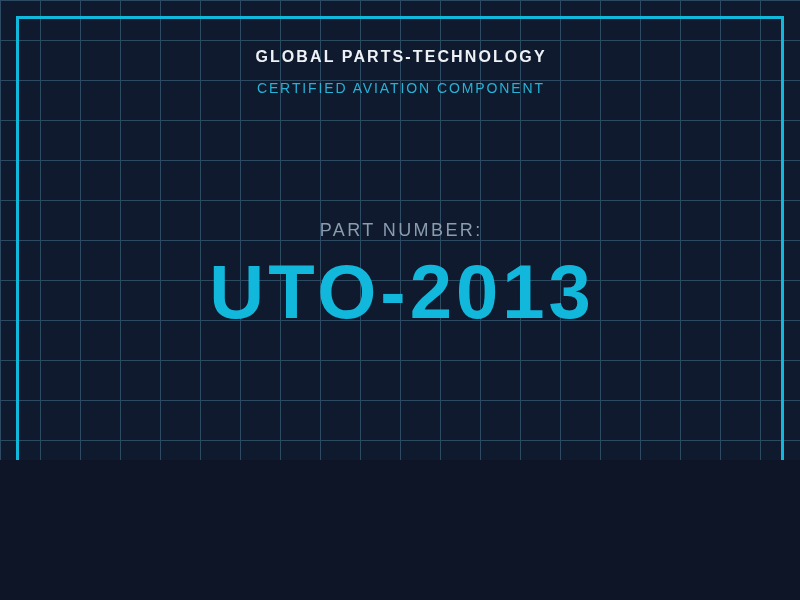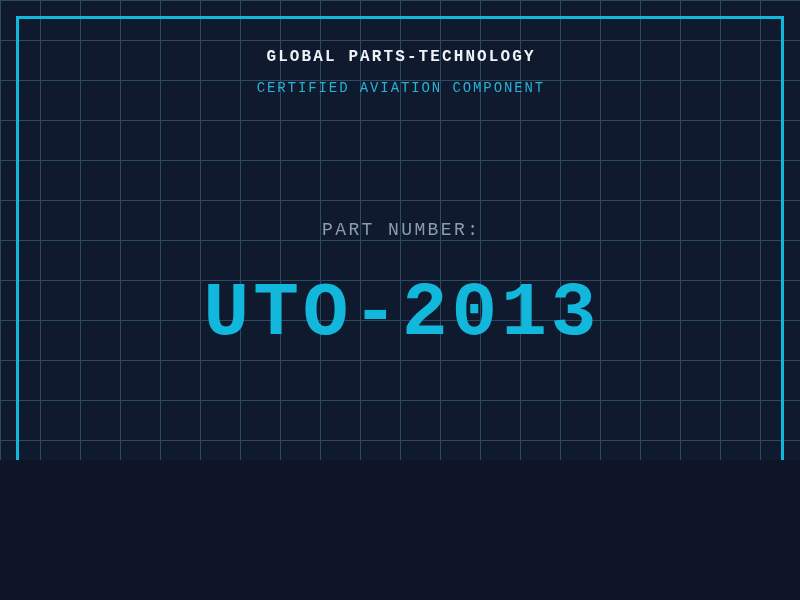--- a/index.html
+++ b/index.html
@@ -13,21 +13,21 @@
     position: relative;
     width: 800px;
     height: 460px;
     overflow: hidden;
     background-color: #101a2e;
     background-image:
       linear-gradient(to right, #2d4a63 1px, transparent 1px),
       linear-gradient(to bottom, #2d4a63 1px, transparent 1px);
     background-size: 40px 40px;
     background-position: 0 0, 0 0;
-    font-family: Liberation Mono, monospace;
+    font-family: Liberation Sans, sans-serif;
     -webkit-font-smoothing: none;
     font-smooth: never;
   }
 
   
   .frame {
     position: absolute;
     left: 16px;
     top: 16px;
     width: 768px;
@@ -67,21 +67,21 @@
 
   .pn-label {
     top: 221px;
     font-size: 18px;
     letter-spacing: 2.4px;
     color: #8a9cb0;
     text-indent: 2.4px;
   }
 
   .pn-value {
-    top: 276px;
+    top: 254px;
     font-size: 76px;
     font-weight: bold;
     letter-spacing: 4px;
     color: #12b8dc;
     text-indent: 4px;
     line-height: 76px;
   }
 
   .footer {
     top: 531px;

